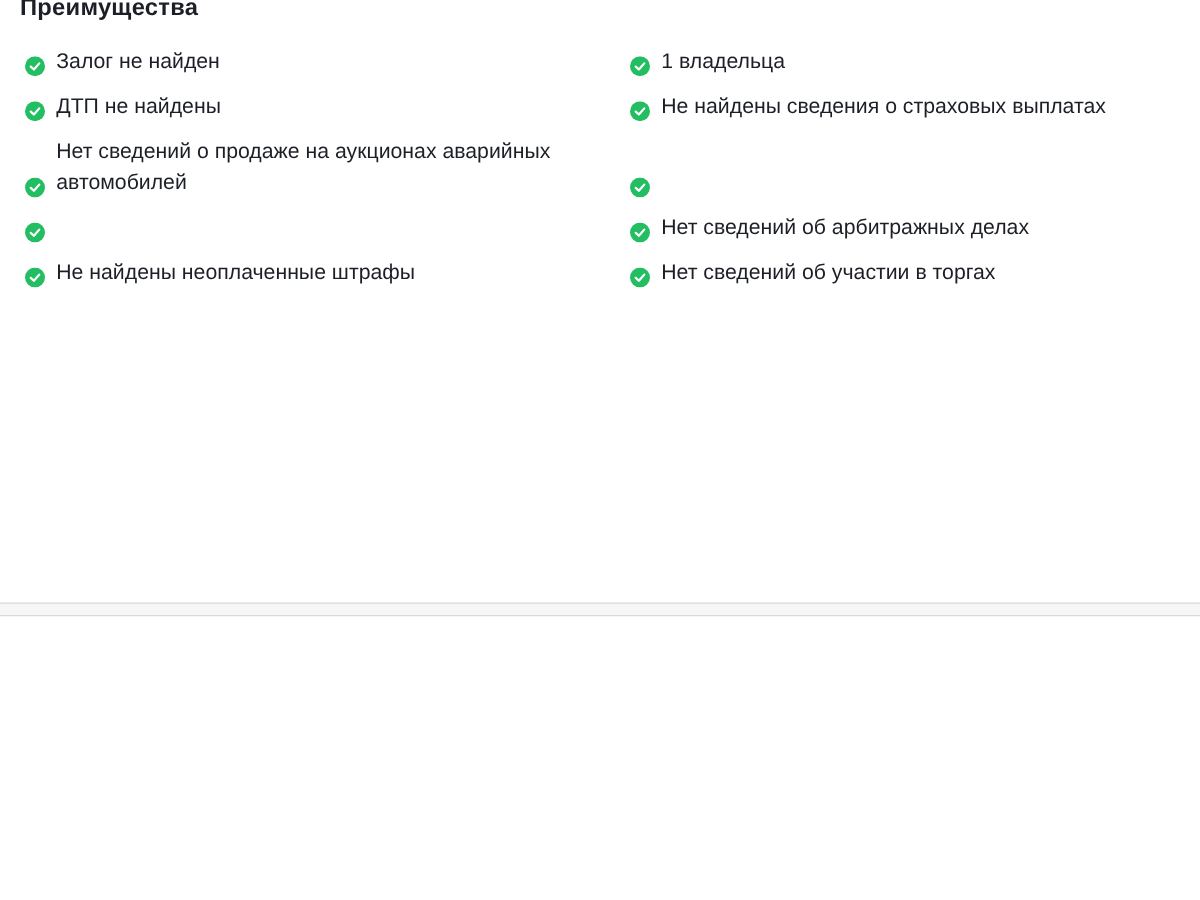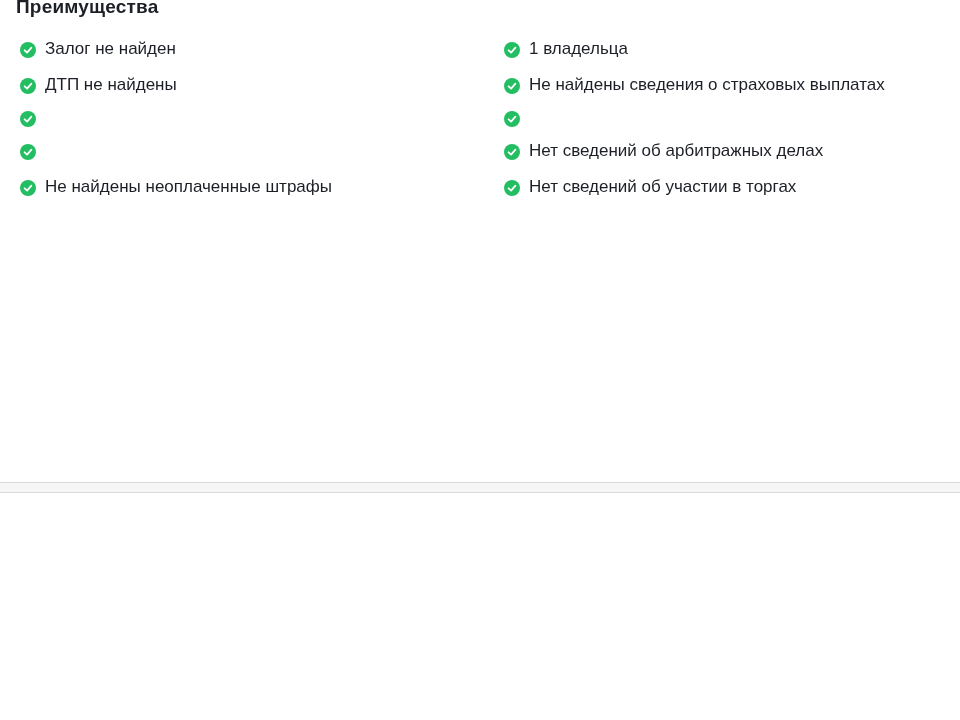--- a/index.html
+++ b/index.html
@@ -34,21 +34,21 @@
     letter-spacing:.2px;
   }
   .adv-grid{
     display:grid;
     grid-template-columns:484px 1fr;
     row-gap:11px;
     margin:18px 0 0 4px;
   }
   .adv-item{
     display:flex;
-    align-items:center;
+    align-items:flex-end;
     gap:9px;
   }
   .check-icon{
     flex:0 0 auto;
     width:16px;height:16px;
     margin-top:3px;
     display:block;
   }
   .adv-label{
     font-size:17px;
@@ -99,20 +99,22 @@
             <circle cx="8" cy="8" r="8" fill="var(--check-green)"></circle>
             <path d="M4.6 8.3 L7.1 10.6 L11.4 5.7" fill="none" stroke="#ffffff" stroke-width="1.8" stroke-linecap="round" stroke-linejoin="round"></path>
           </svg>
           <div class="adv-label">Не найдены сведения о страховых выплатах</div>
         </div>
         <div class="adv-item">
           <svg class="check-icon" viewBox="0 0 16 16">
             <circle cx="8" cy="8" r="8" fill="var(--check-green)"></circle>
             <path d="M4.6 8.3 L7.1 10.6 L11.4 5.7" fill="none" stroke="#ffffff" stroke-width="1.8" stroke-linecap="round" stroke-linejoin="round"></path>
           </svg>
+          <div class="adv-label">Нет сведений о продаже на аукционах аварийных
+автомобилей</div>
         </div>
         <div class="adv-item">
           <svg class="check-icon" viewBox="0 0 16 16">
             <circle cx="8" cy="8" r="8" fill="var(--check-green)"></circle>
             <path d="M4.6 8.3 L7.1 10.6 L11.4 5.7" fill="none" stroke="#ffffff" stroke-width="1.8" stroke-linecap="round" stroke-linejoin="round"></path>
           </svg>
         </div>
         <div class="adv-item">
           <svg class="check-icon" viewBox="0 0 16 16">
             <circle cx="8" cy="8" r="8" fill="var(--check-green)"></circle>

